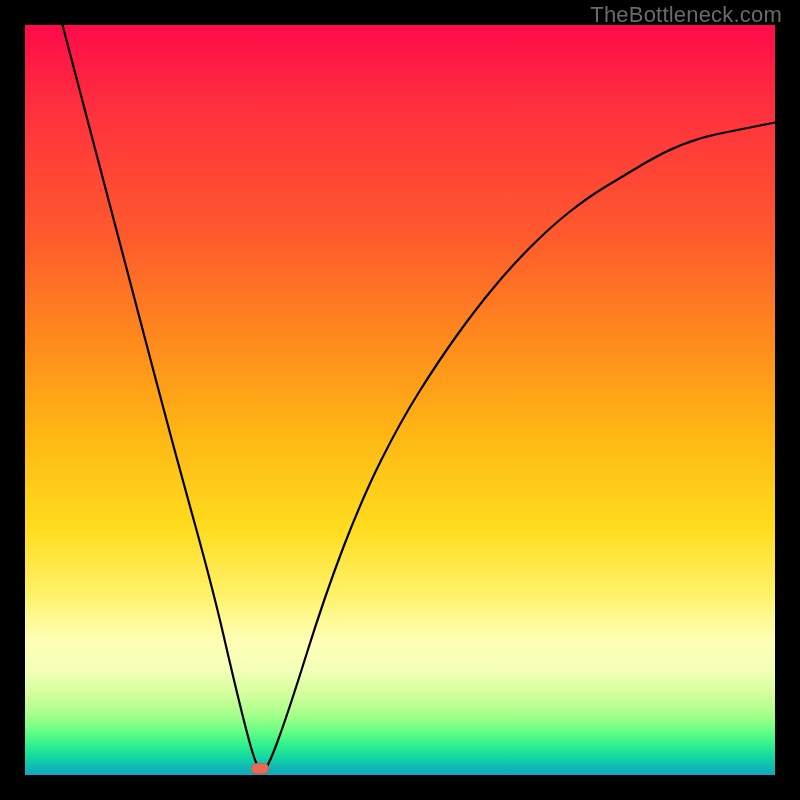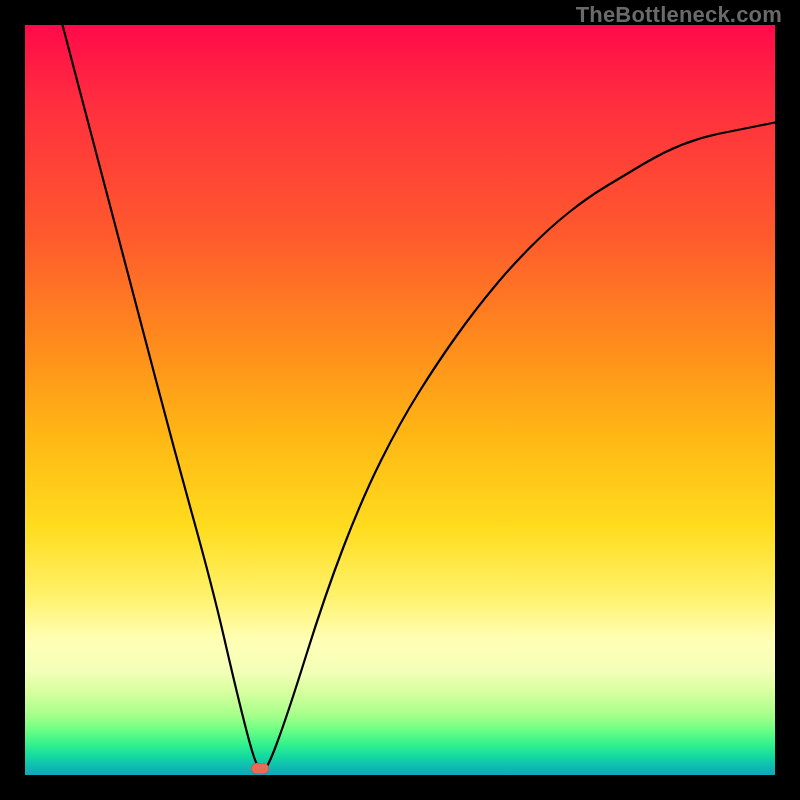--- a/index.html
+++ b/index.html
@@ -16,21 +16,21 @@
     width: 800px;
     height: 800px;
     background: #000;
   }
   .watermark {
     position: absolute;
     top: 2px;
     right: 18px;
     color: #6a6a6a;
     font-size: 22px;
-    font-weight: 700;
+    font-weight: 400;
     letter-spacing: 0.2px;
     z-index: 5;
   }
   .plot {
     position: absolute;
     left: 25px;
     top: 25px;
     width: 750px;
     height: 750px;
   }

